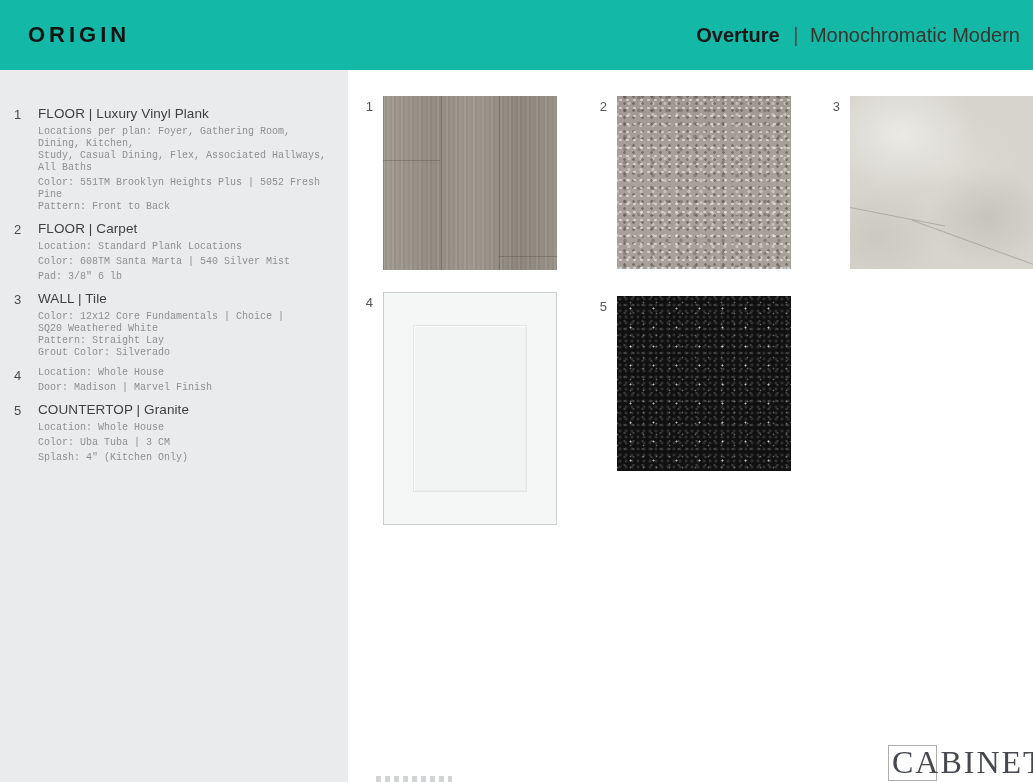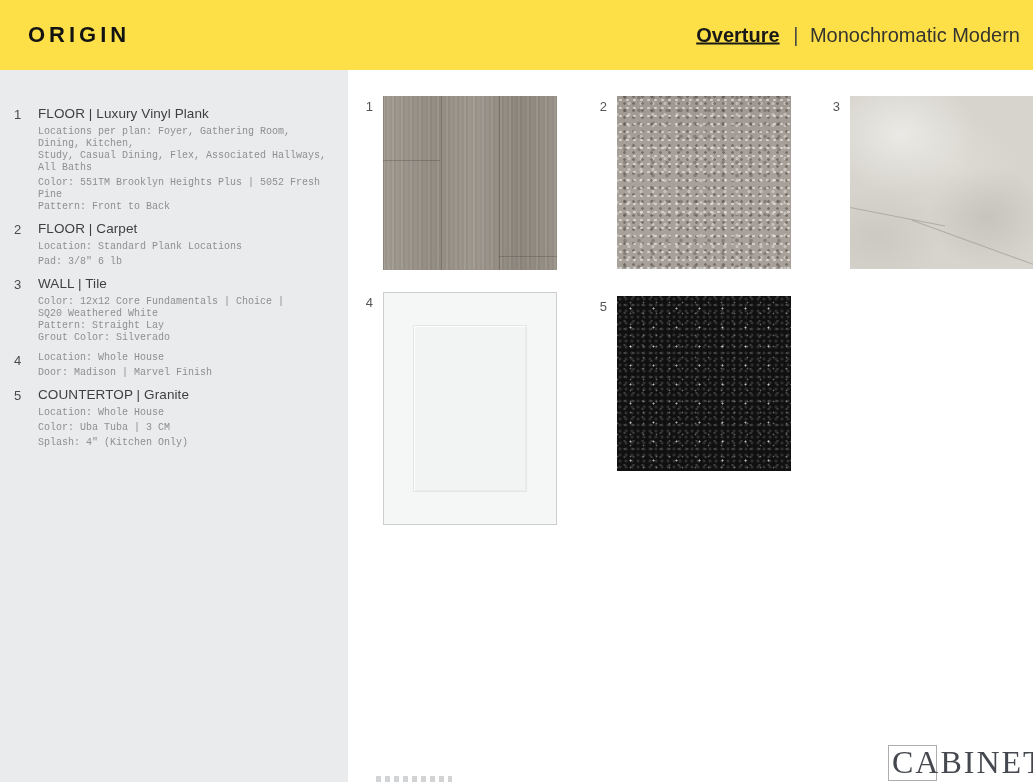--- a/index.html
+++ b/index.html
@@ -5,31 +5,31 @@
   html,body { margin:0; padding:0; background:#ffffff; }
   .page {
     position:relative; width:1033px; height:782px; overflow:hidden;
     background:#ffffff;
     font-family:"Liberation Sans","DejaVu Sans",sans-serif;
   }
 
   
   .header {
     position:absolute; top:0; left:0; width:1033px; height:70px;
-    background:#fde047;
+    background:#14b8a6;
   }
   .brand {
     position:absolute; left:28px; top:50%; transform:translateY(-50%);
     font-size:22px; font-weight:bold; letter-spacing:4px; color:#121212;
   }
   .board-title {
     position:absolute; right:13px; top:50%; transform:translateY(-50%);
     font-size:20px; color:#35342f; white-space:nowrap;
   }
-  .board-title .collection { font-weight:bold; color:#181818;text-decoration:underline; }
+  .board-title .collection { font-weight:bold; color:#181818; }
   .board-title .title-sep { margin:0 6px 0 8px; color:#4a4945; font-weight:300; }
 
   
   .sidebar {
     position:absolute; top:70px; left:0; width:348px; bottom:0;
     background:#e9ebec;
   }
   .selection-list { list-style:none; margin:0; padding:28px 16px 0 38px; }
   .selection-item { position:relative; margin:0 0 8px 0; }
   .sel-num {
@@ -161,20 +161,21 @@
         <p class="sel-detail">Locations per plan: Foyer, Gathering Room, Dining, Kitchen,
 Study, Casual Dining, Flex, Associated Hallways, All Baths</p>
         <p class="sel-detail">Color: 551TM Brooklyn Heights Plus | 5052 Fresh Pine
 Pattern: Front to Back</p>
       </li>
 
       <li class="selection-item">
         <span class="sel-num">2</span>
         <p class="sel-title">FLOOR | Carpet</p>
         <p class="sel-detail">Location: Standard Plank Locations</p>
+        <p class="sel-detail">Color: 608TM Santa Marta | 540 Silver Mist</p>
         <p class="sel-detail">Pad: 3/8" 6 lb</p>
       </li>
 
       <li class="selection-item">
         <span class="sel-num">3</span>
         <p class="sel-title">WALL | Tile</p>
         <p class="sel-detail">Color: 12x12 Core Fundamentals | Choice |
 SQ20 Weathered White
 Pattern: Straight Lay
 Grout Color: Silverado</p>

